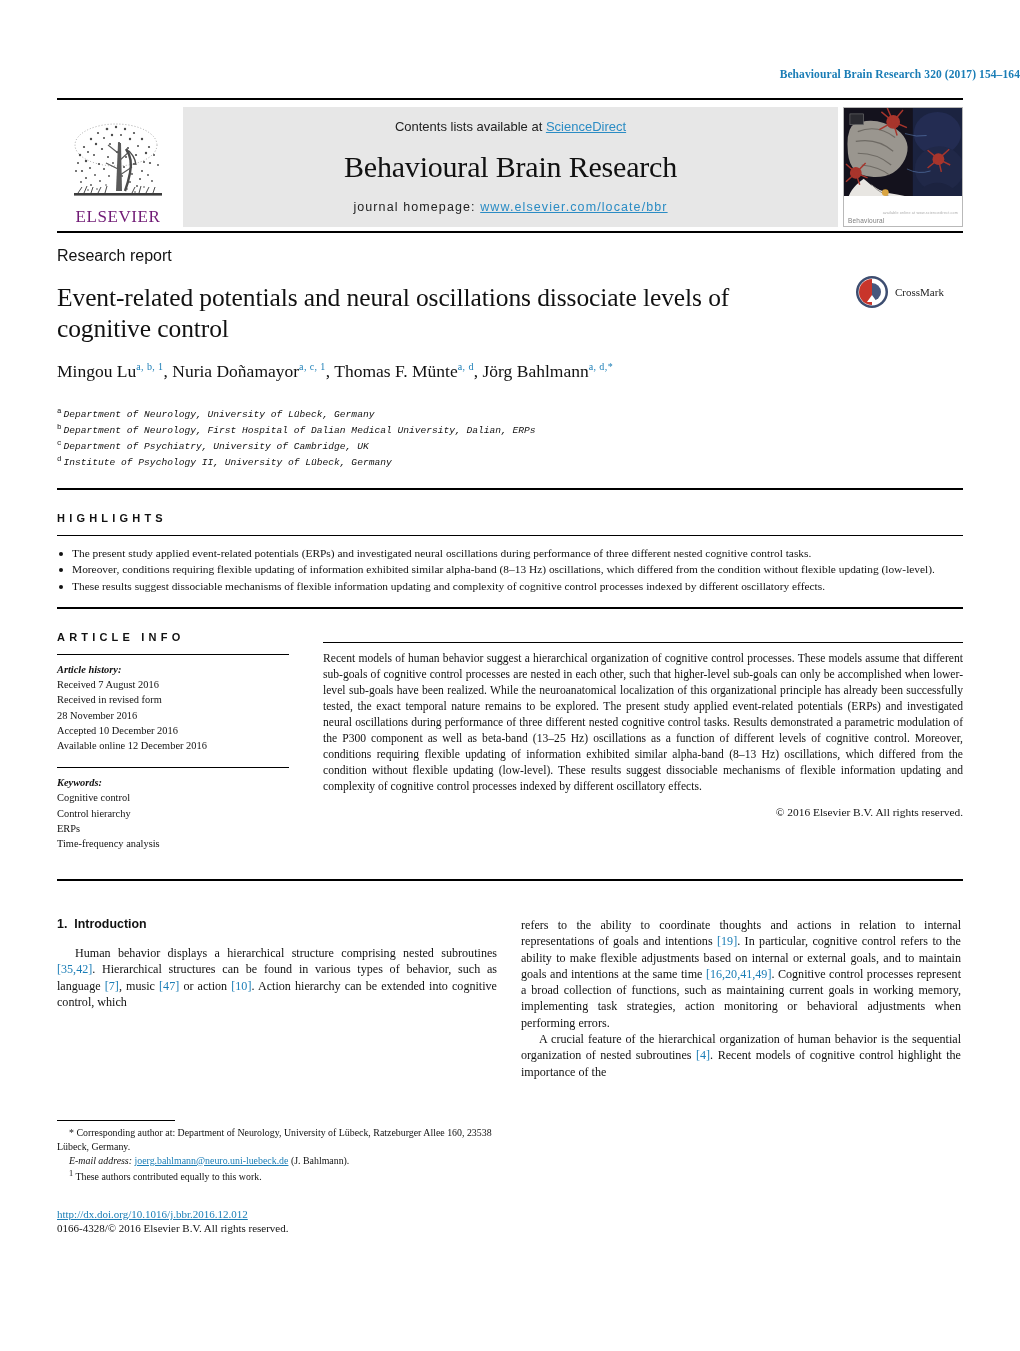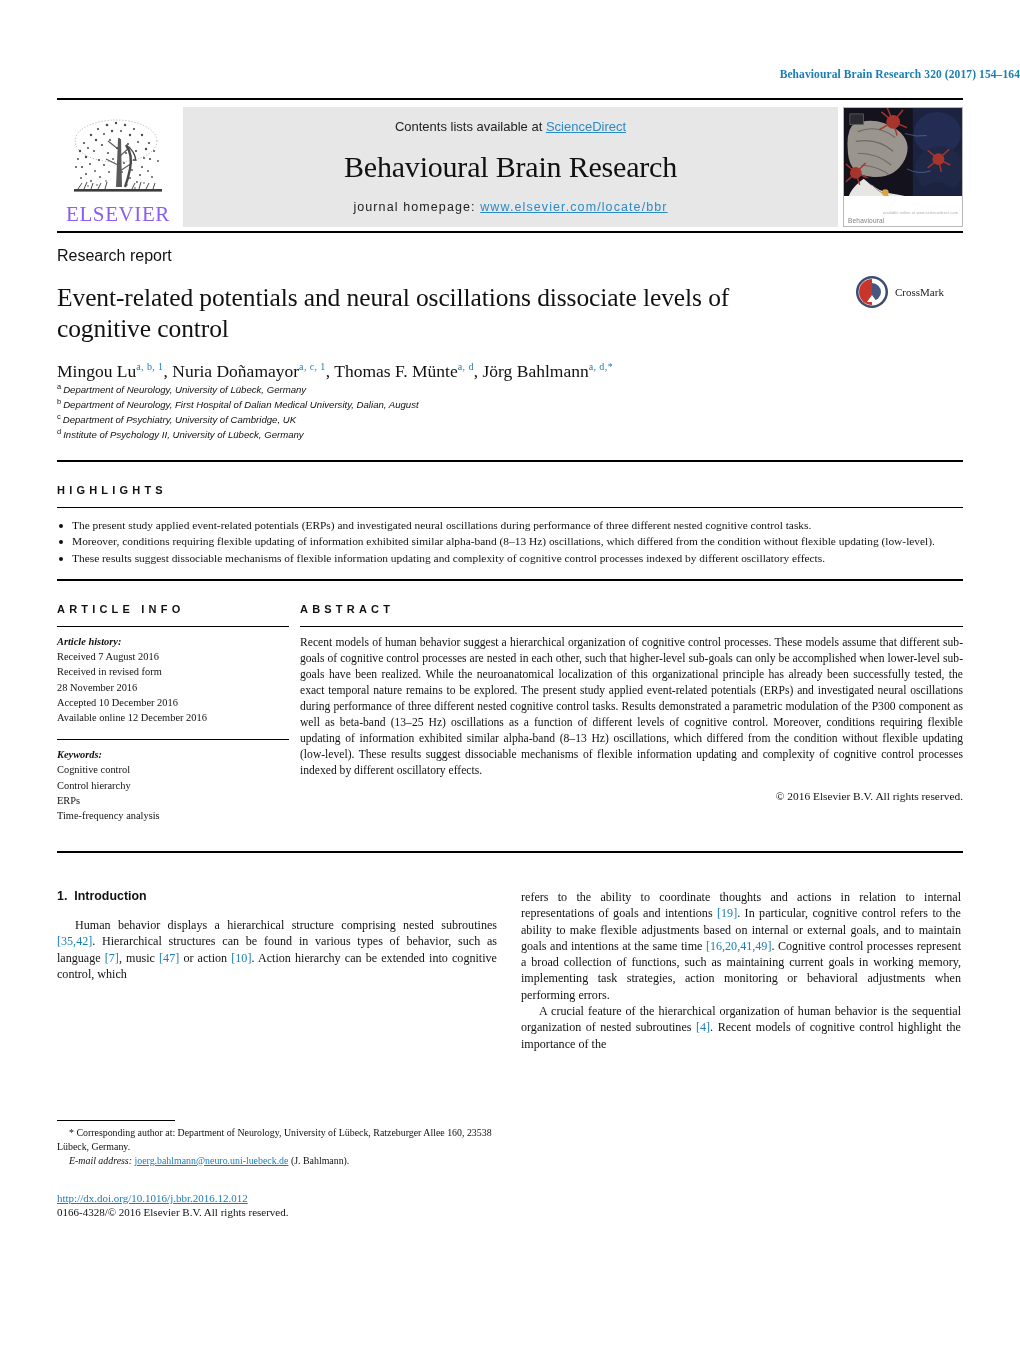--- a/index.html
+++ b/index.html
@@ -43,22 +43,22 @@
     flex: 0 0 122px;
     display: flex;
     flex-direction: column;
     align-items: center;
     justify-content: flex-end;
     padding-bottom: 2px;
   }
   .tree-svg { display:block; }
   .elsevier-word {
     font-family: "Liberation Serif", serif;
-    color: #8b5cf6;
-    font-size: 21px;
+    color: #701a75;
+    font-size: 17px;
     letter-spacing: 0.6px;
     line-height: 1;
     margin-top: 1px;
     font-weight: 400;
   }
 
   .masthead-center {
     flex: 1 1 auto;
     background: #e7e7e7;
     display: flex;
@@ -134,22 +134,22 @@
     letter-spacing: -0.1px;
   }
   .authors {
     margin-top: 16px;
     font-family: "Liberation Serif", serif;
     font-size: 17.5px;
     color: #111;
   }
   .authors sup { color: #1a7db6; font-size: 10px; letter-spacing: .4px; }
   .affiliations {
-    margin-top: 0;
-    font-family: Liberation Sans, sans-serif;
+    margin-top: 24px;
+    font-family: Liberation Mono, monospace;
     font-style: italic;
     font-size: 9.6px;
     line-height: 1.42;
     color: #111;
   }
   .affiliations sup { font-style: normal; font-size: 7.5px; margin-right:2px; }
 
   .crossmark {
     position: absolute;
     right: 0;
@@ -193,21 +193,21 @@
     left: 2px; top: 6px;
     width: 4px; height: 4px;
     background: #111;
     border-radius: 50%;
   }
 
   
   .info-abstract {
     margin: 0 57px;
     display: flex;
-    gap: 11px;
+    gap: 34px;
   }
   .col-info { width: 232px; flex: 0 0 232px; }
   .col-abstract { flex: 1 1 auto; }
 
   .info-body {
     font-family: "Liberation Serif", serif;
     font-size: 10.4px;
     line-height: 1.46;
     color: #111;
   }
@@ -440,21 +440,21 @@
       </svg>
       <span class="crossmark-label">CrossMark</span>
     </div>
 
     <div class="authors">
       <span><span>Mingou Lu</span><sup>a, b, 1</sup></span><span>, </span><span><span>Nuria Doñamayor</span><sup>a, c, 1</sup></span><span>, </span><span><span>Thomas F. Münte</span><sup>a, d</sup></span><span>, </span><span><span>Jörg Bahlmann</span><sup><span>a, d,</span><span>*</span></sup></span>
     </div>
 
     <div class="affiliations">
       <div><sup>a</sup><span>Department of Neurology, University of Lübeck, Germany</span></div>
-      <div><sup>b</sup><span>Department of Neurology, First Hospital of Dalian Medical University, Dalian, August</span></div>
+      <div><sup>b</sup><span>Department of Neurology, First Hospital of Dalian Medical University, Dalian, ERPs</span></div>
       <div><sup>c</sup><span>Department of Psychiatry, University of Cambridge, UK</span></div>
       <div><sup>d</sup><span>Institute of Psychology II, University of Lübeck, Germany</span></div>
     </div>
   </div>
 
   <div style="height:18px"></div>
   <div class="rule-thick"></div>
 
   <div class="highlights">
     <div style="height:22px"></div>
@@ -493,21 +493,20 @@
       <div class="info-body">
         <div class="ital">Keywords:</div>
         <div>Cognitive control</div>
         <div>Control hierarchy</div>
         <div>ERPs</div>
         <div>Time-frequency analysis</div>
       </div>
     </div>
 
     <div class="col-abstract">
-      <div class="section-caps">ABSTRACT</div>
       <div style="height:11px"></div>
       <div class="info-block-rule"></div>
       <div style="height:8px"></div>
       <div class="abstract-body">Recent models of human behavior suggest a hierarchical organization of cognitive control processes. These models assume that different sub-goals of cognitive control processes are nested in each other, such that higher-level sub-goals can only be accomplished when lower-level sub-goals have been realized. While the neuroanatomical localization of this organizational principle has already been successfully tested, the exact temporal nature remains to be explored. The present study applied event-related potentials (ERPs) and investigated neural oscillations during performance of three different nested cognitive control tasks. Results demonstrated a parametric modulation of the P300 component as well as beta-band (13–25 Hz) oscillations as a function of different levels of cognitive control. Moreover, conditions requiring flexible updating of information exhibited similar alpha-band (8–13 Hz) oscillations, which differed from the condition without flexible updating (low-level). These results suggest dissociable mechanisms of flexible information updating and complexity of cognitive control processes indexed by different oscillatory effects.</div>
       <div class="copyright-line">© 2016 Elsevier B.V. All rights reserved.</div>
     </div>
 
   </div>
 
   <div style="height:28px"></div>
@@ -532,19 +531,23 @@
     <div class="fn-rule"></div>
     <div class="fn-line fn-indent">
       <span>*</span>
       <span>Corresponding author at: Department of Neurology, University of Lübeck, Ratzeburger Allee 160, 23538 Lübeck, Germany.</span>
     </div>
     <div class="fn-line fn-indent">
       <span class="ital">E-mail address:</span>
       <a class="mail" href="#">joerg.bahlmann@neuro.uni-luebeck.de</a>
       <span>(J. Bahlmann).</span>
     </div>
+    <div class="fn-line fn-indent">
+      <sup>1</sup>
+      <span>These authors contributed equally to this work.</span>
+    </div>
     <div class="doi-block">
       <a class="doi-link" href="#">http://dx.doi.org/10.1016/j.bbr.2016.12.012</a>
       <div class="issn-line">0166-4328/© 2016 Elsevier B.V. All rights reserved.</div>
     </div>
   </div>
 
 </div>
 
 </body></html>

